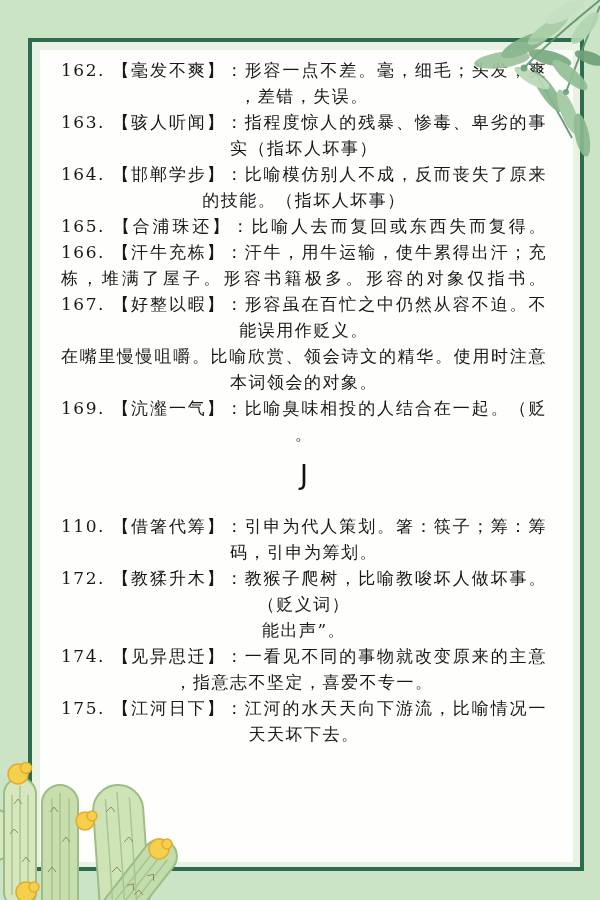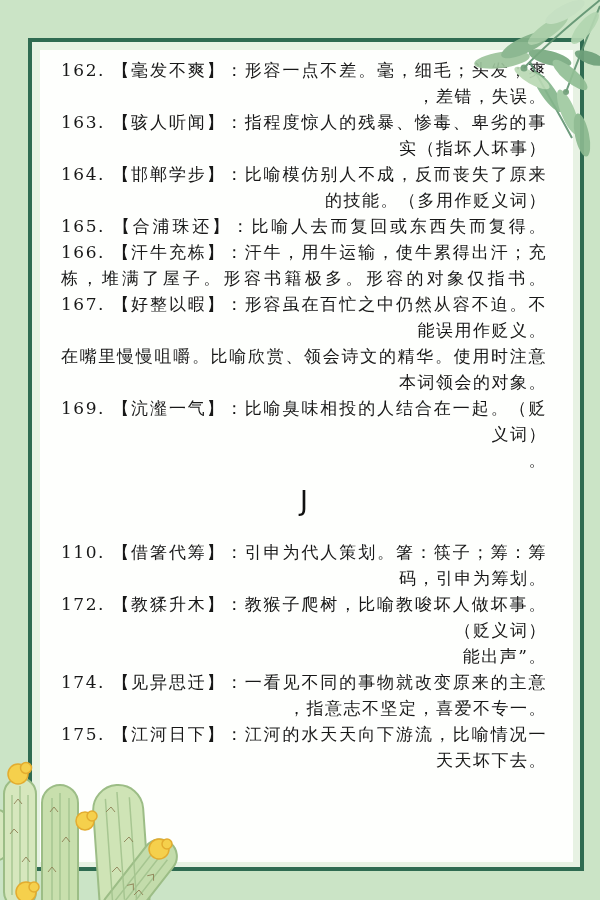--- a/index.html
+++ b/index.html
@@ -24,21 +24,21 @@
   }
   .content{
     position:absolute;left:61px;top:57px;
     width:486px;
     color:#181818;
     font-size:17px;line-height:26px;
     letter-spacing:1.5px;
     z-index:3;
   }
   .entry{margin:0;}
-  .tl{white-space:nowrap;text-align:right;}
+  .tl{white-space:nowrap;text-align:center;}
   .tl.j{white-space:normal;text-align:justify;text-align-last:justify;}
   .sec{
     margin:8px 0 18px 0;
     height:40px;line-height:40px;
     text-align:center;
     font-family:"DejaVu Sans","Liberation Sans",sans-serif;
     font-size:27px;font-weight:500;color:#111;
     letter-spacing:0;
   }
   .leaves{position:absolute;top:0;right:0;z-index:5;}
@@ -59,21 +59,21 @@
       <div class="tl">，差错，失误。</div>
     </section>
 
     <section class="entry">
       <div class="tl j">163. 【骇人听闻】：指程度惊人的残暴、惨毒、卑劣的事</div>
       <div class="tl">实（指坏人坏事）</div>
     </section>
 
     <section class="entry">
       <div class="tl j">164. 【邯郸学步】：比喻模仿别人不成，反而丧失了原来</div>
-      <div class="tl">的技能。（多用作贬义词）</div>
+      <div class="tl">的技能。（指坏人坏事）</div>
     </section>
 
     <section class="entry">
       <div class="tl j">165. 【合浦珠还】：比喻人去而复回或东西失而复得。</div>
     </section>
 
     <section class="entry">
       <div class="tl j">166. 【汗牛充栋】：汗牛，用牛运输，使牛累得出汗；充</div>
       <div class="tl j">栋，堆满了屋子。形容书籍极多。形容的对象仅指书。</div>
     </section>
@@ -83,21 +83,20 @@
       <div class="tl">能误用作贬义。</div>
     </section>
 
     <section class="entry">
       <div class="tl j">在嘴里慢慢咀嚼。比喻欣赏、领会诗文的精华。使用时注意</div>
       <div class="tl">本词领会的对象。</div>
     </section>
 
     <section class="entry">
       <div class="tl j">169. 【沆瀣一气】：比喻臭味相投的人结合在一起。（贬</div>
-      <div class="tl">义词）</div>
     </section>
 
     <section class="entry">
       <div class="tl">。</div>
     </section>
 
     <h2 class="sec">J</h2>
 
     <section class="entry">
       <div class="tl j">110. 【借箸代筹】：引申为代人策划。箸：筷子；筹：筹</div>

